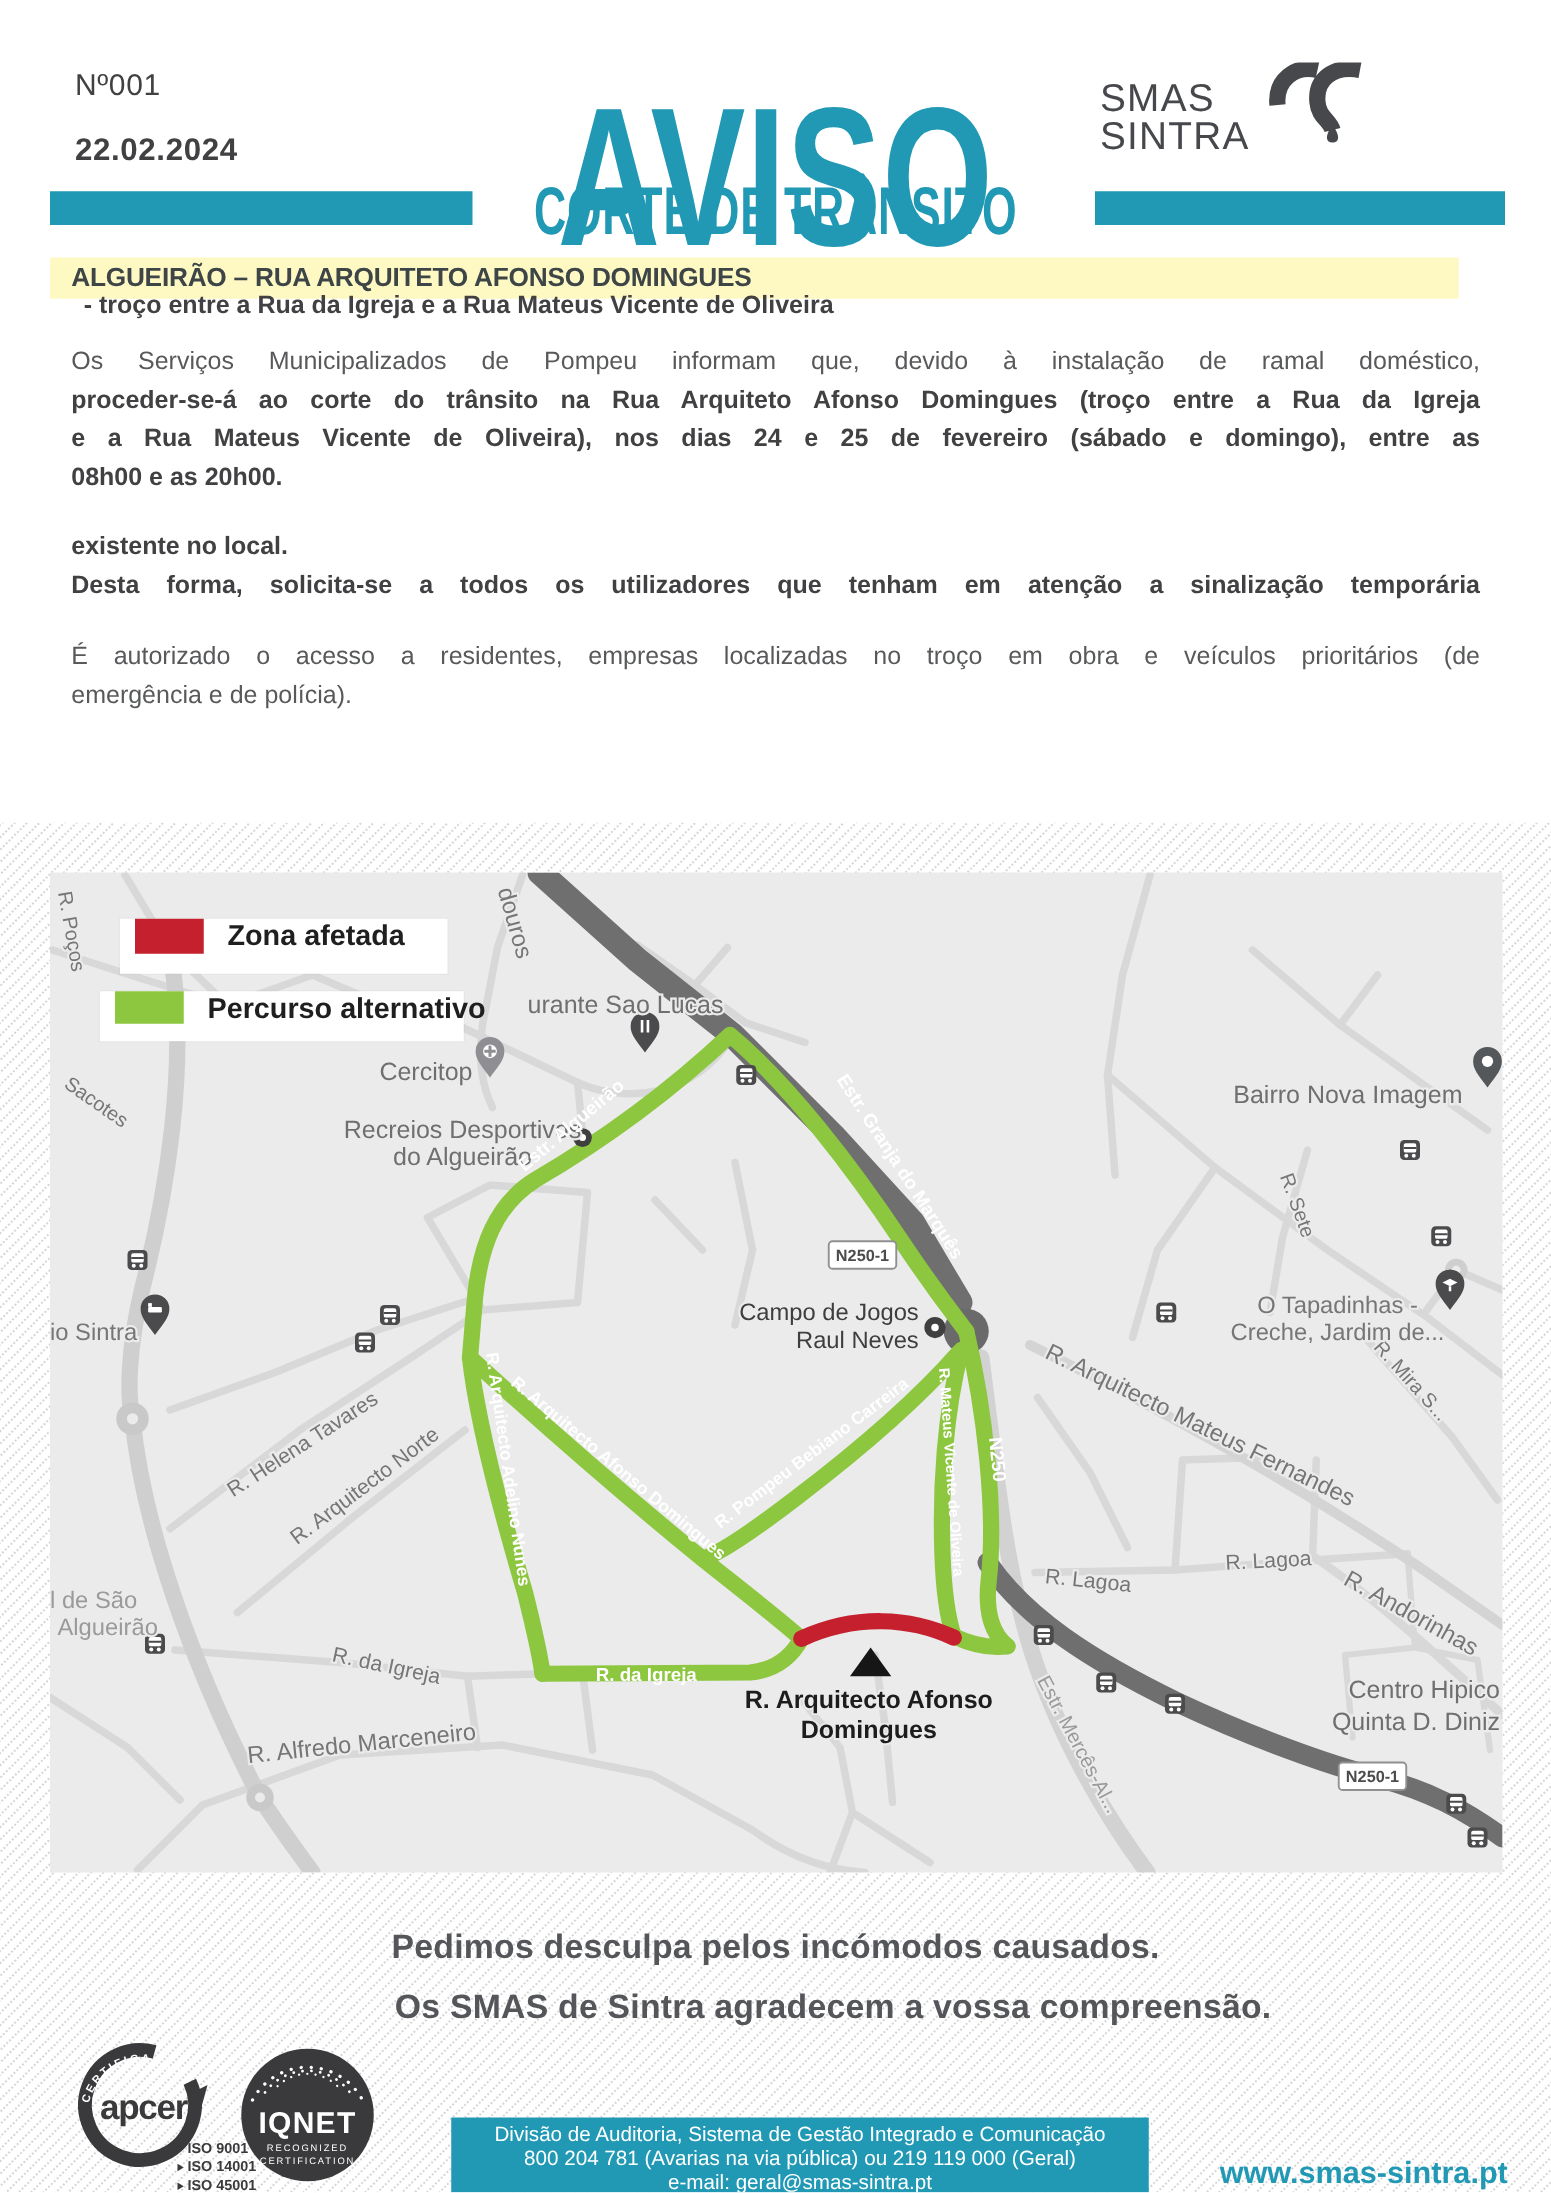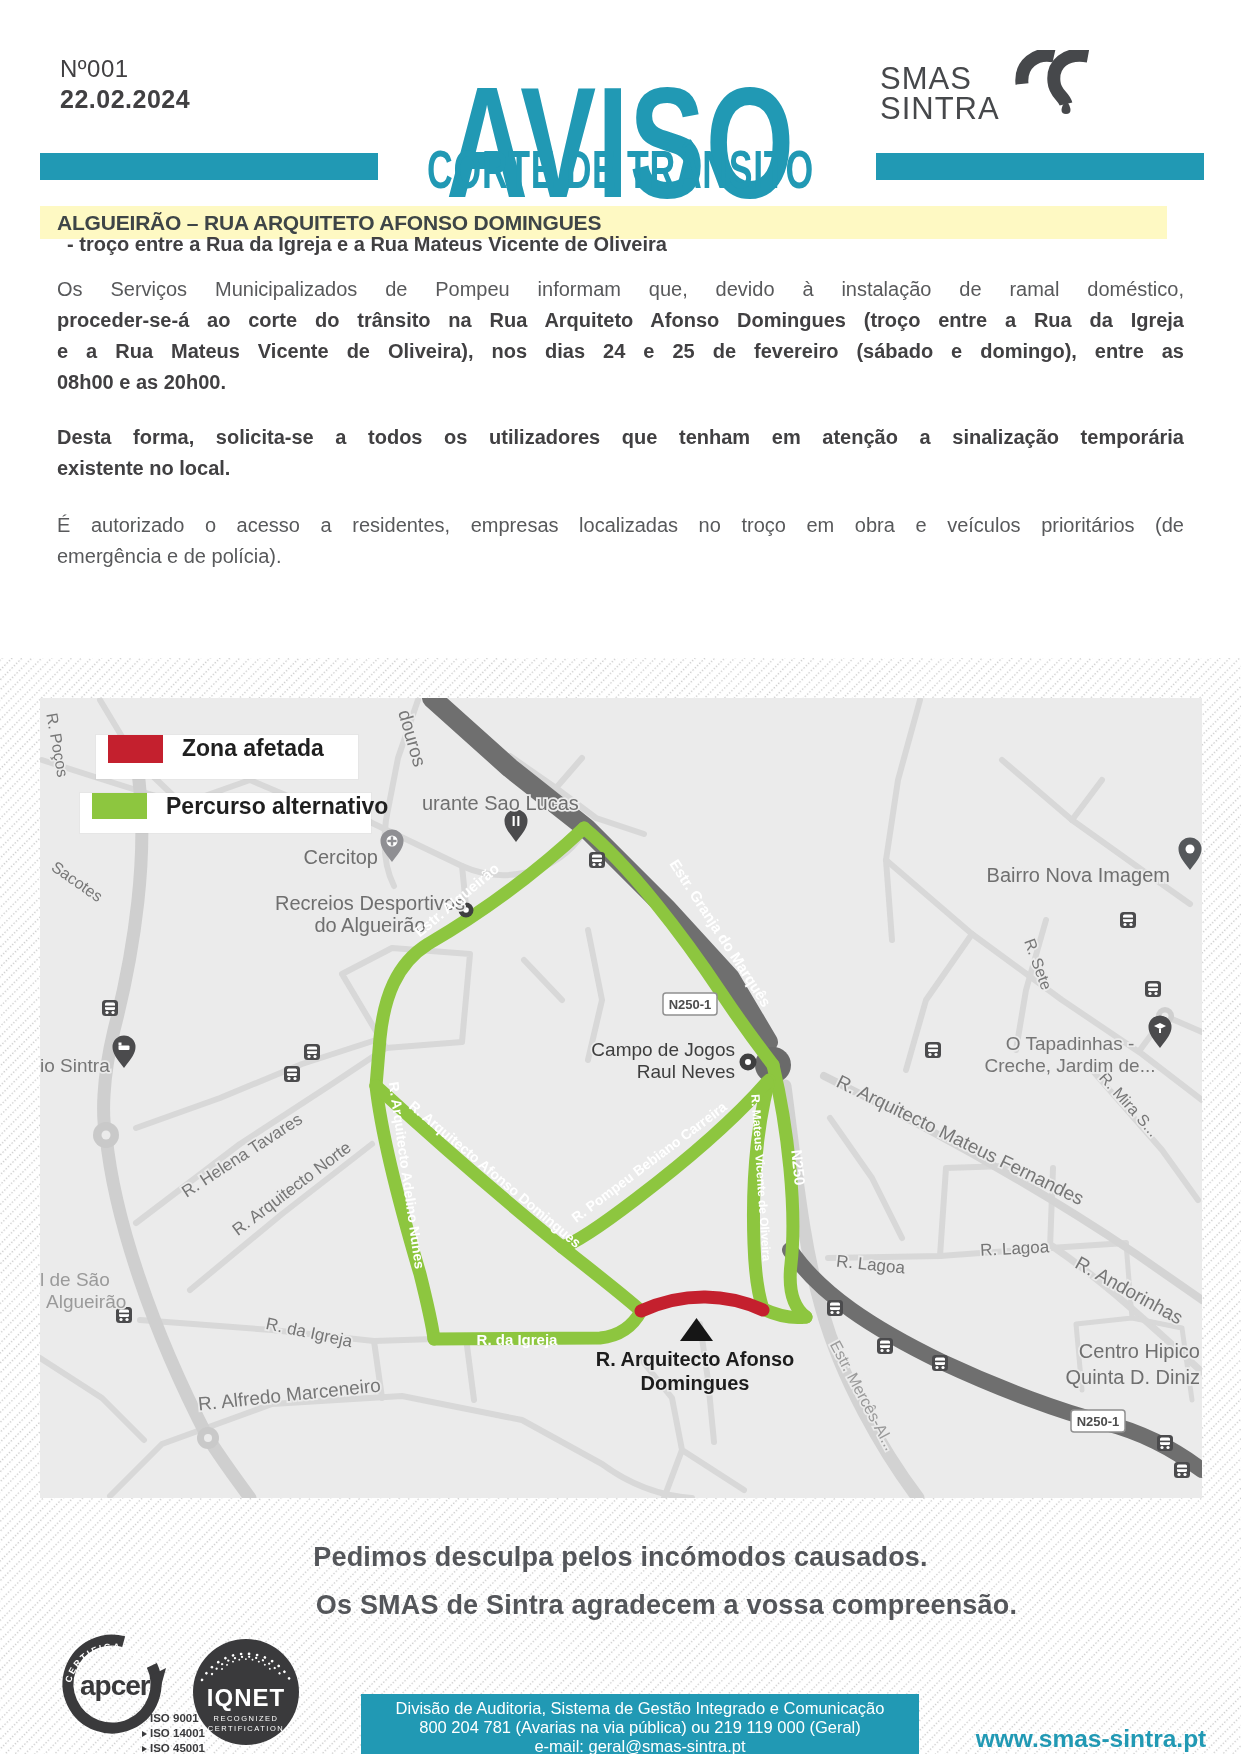--- a/index.html
+++ b/index.html
@@ -2,21 +2,21 @@
 <html><head>
 <meta charset="utf-8">
 <style>
   html,body{margin:0;padding:0;background:#fff;}
   .page{position:relative;width:1241px;height:1754px;background:#ffffff;overflow:hidden;
         font-family:"Liberation Sans",sans-serif;}
 
   
   .docmeta{position:absolute;left:60px;top:55px;color:#414042;}
   .docmeta .num{font-size:24px;font-weight:400;letter-spacing:.5px;}
-  .docmeta .date{font-size:25px;font-weight:bold;margin-top:2px;letter-spacing:.5px;}
+  .docmeta .date{font-size:25px;font-weight:bold;margin-top:23px;letter-spacing:.5px;}
 
   .aviso{position:absolute;left:0;top:63px;width:1241px;text-align:center;
          font-size:158px;line-height:1;font-weight:bold;color:#2199b4;
          transform:scaleX(.72);transform-origin:50% 50%;letter-spacing:1px;}
   .corte{position:absolute;left:0;top:142px;width:1241px;text-align:center;
          font-size:54px;line-height:1;font-weight:bold;color:#2199b4;
          transform:scaleX(.66);transform-origin:50% 50%;letter-spacing:1px;}
   .bar{position:absolute;top:153px;height:27px;background:#2199b4;}
   .bar-left{left:40px;width:338px;}
   .bar-right{left:876px;width:328px;}
@@ -109,22 +109,22 @@
     <p class="stretch">- troço entre a Rua da Igreja e a Rua Mateus Vicente de Oliveira</p>
 
     <div class="para">
       <div class="ln jline">Os Serviços Municipalizados de Pompeu informam que, devido à instalação de ramal doméstico,</div>
       <div class="ln jline bold">proceder-se-á ao corte do trânsito na Rua Arquiteto Afonso Domingues (troço entre a Rua da Igreja</div>
       <div class="ln jline bold">e a Rua Mateus Vicente de Oliveira), nos dias 24 e 25 de fevereiro (sábado e domingo), entre as</div>
       <div class="ln lline bold">08h00 e as 20h00.</div>
     </div>
 
     <div class="para mt1">
+      <div class="ln lline bold">existente no local.</div>
       <div class="ln jline bold">Desta forma, solicita-se a todos os utilizadores que tenham em atenção a sinalização temporária</div>
-      <div class="ln lline bold">existente no local.</div>
     </div>
 
     <div class="para mt2">
       <div class="ln jline">É autorizado o acesso a residentes, empresas localizadas no troço em obra e veículos prioritários (de</div>
       <div class="ln lline">emergência e de polícia).</div>
     </div>
   </div>
 
   <svg class="hatch" width="1241" height="1096">
     <defs>

